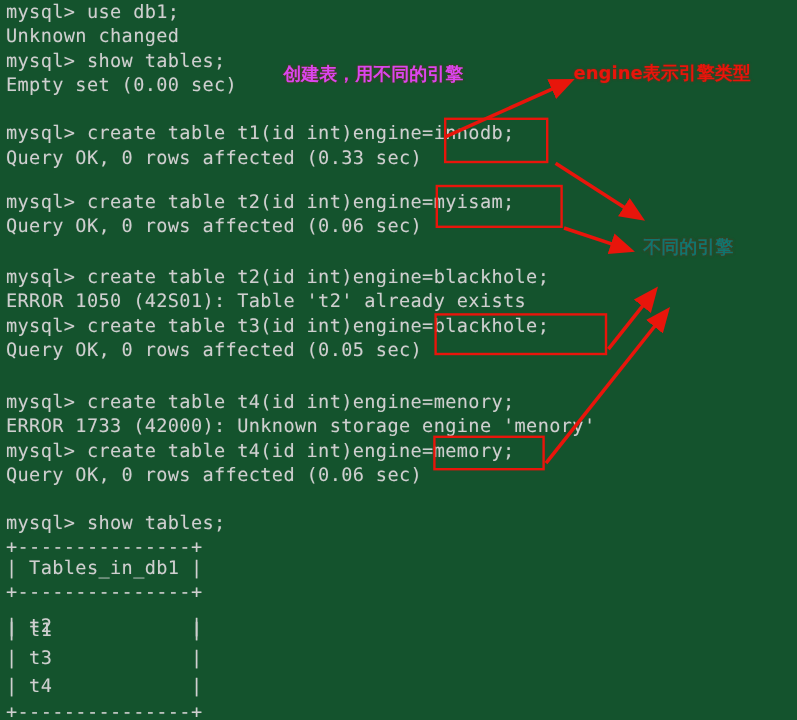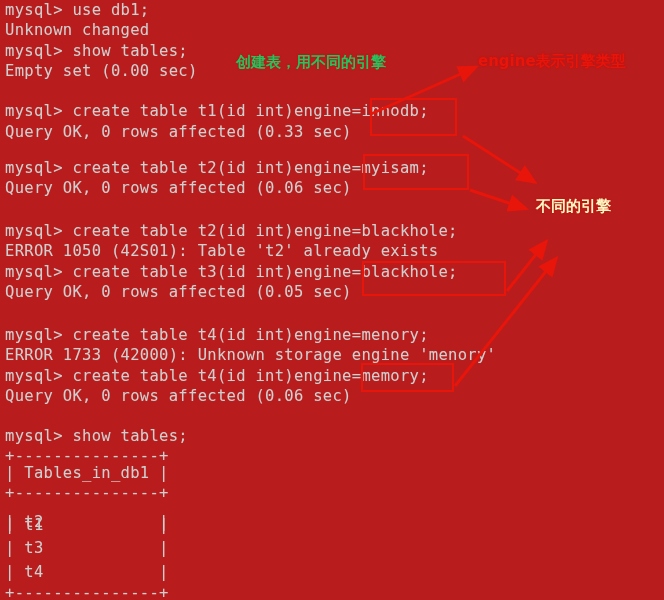--- a/index.html
+++ b/index.html
@@ -7,21 +7,21 @@
     width:664px;height:600px;
     background:#090909;
     font-family:"DejaVu Sans Mono","Liberation Mono",monospace;
     overflow:hidden;
     position:relative;
   }
   #terminal{
     position:absolute;
     left:0;top:0;
     width:664px;height:600px;
-    background:#b91c1c;
+    background:#14532d;
   }
   .line{
     position:absolute;
     left:5px;
     height:20px;
     line-height:20px;
     font-size:15.5px;
     letter-spacing:0.30px;
     color:#cfcfcf;
     white-space:pre;
@@ -102,17 +102,17 @@
         <line x1="455" y1="386" x2="555" y2="260" stroke="#e8150b" stroke-width="3" marker-end="url(#ah)"></line>
       </g>
   </svg>
   <div id="boxes">
       <div class="box" style="left: 370px; top: 98px; width: 87px; height: 38px; border-color: rgb(232, 21, 11);"></div>
       <div class="box" style="left: 363px; top: 154px; width: 106px; height: 36px; border-color: rgb(232, 21, 11);"></div>
       <div class="box" style="left: 362px; top: 261px; width: 144px; height: 35px; border-color: rgb(232, 21, 11);"></div>
       <div class="box" style="left: 361px; top: 363px; width: 93px; height: 29px; border-color: rgb(232, 21, 11);"></div>
     </div>
   <div id="labels">
-      <div class="cn" style="left: 236px; top: 53px; color: #22c55e;">创建表，用不同的引擎</div>
+      <div class="cn" style="left: 236px; top: 53px; color: #d946ef;">创建表，用不同的引擎</div>
       <div class="cn" style="left: 478px; top: 52px; color: rgb(232, 21, 11);">engine表示引擎类型</div>
-      <div class="cn" style="left: 536px; top: 197px; color: #fef9c3;">不同的引擎</div>
+      <div class="cn" style="left: 536px; top: 197px; color: #0f766e;">不同的引擎</div>
     </div>
 </div>
 
 </body></html>

